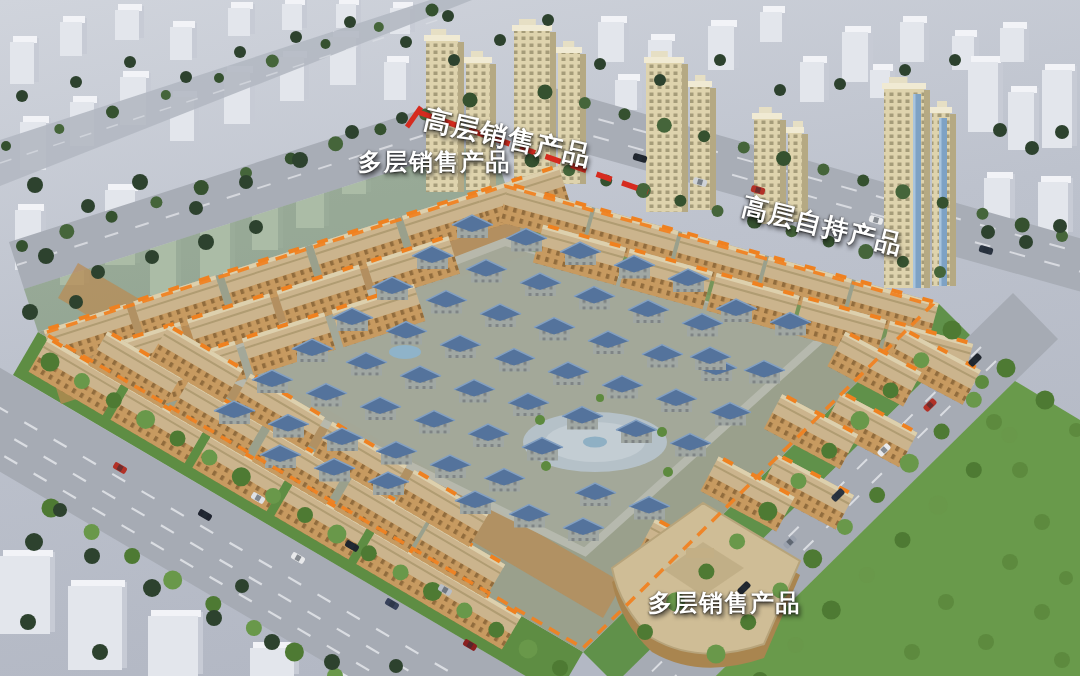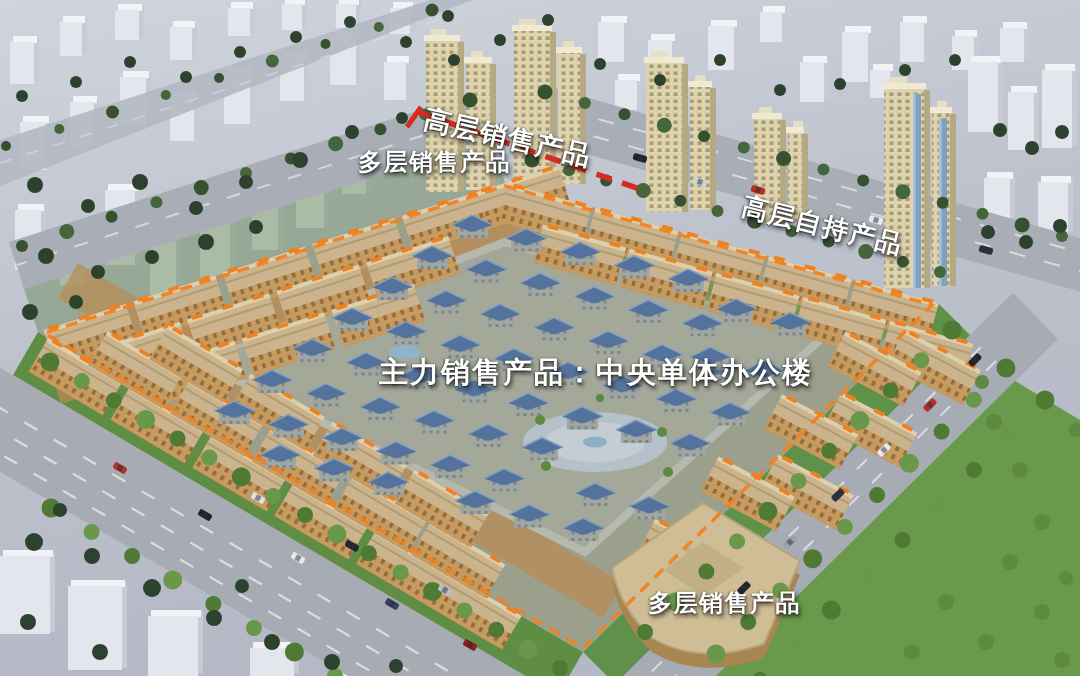--- a/index.html
+++ b/index.html
@@ -606,15 +606,14 @@
   <path d="M505,186 L932,305 L583,648 L44,333 Z" fill="none" stroke-width="3.5" stroke-dasharray="12 8" opacity="0.95" stroke="#f08222"></path>
   <g>
     <path d="M418,112 L648,192" fill="none" stroke-width="5.5" stroke-dasharray="16 11" stroke="#d62b1f"></path>
     <path d="M407,127 l14,-20" fill="none" stroke-width="5" stroke="#d62b1f"></path>
   </g>
 </svg>
 
 <div class="lbl" style="left:428px;top:104px;font-size:27px;transform:rotate(13deg);transform-origin:left top;">高层销售产品</div>
 <div class="lbl" style="left:358px;top:149px;font-size:24px;">多层销售产品</div>
 <div class="lbl" style="left:746px;top:192px;font-size:26px;transform:rotate(14deg);transform-origin:left top;">高层自持产品</div>
-<div class="lbl" style="left:379px;top:357px;font-size:29px;letter-spacing:2px;">主力销售产品：中央单体办公楼</div>
 <div class="lbl" style="left:648px;top:590px;font-size:24px;">多层销售产品</div>
 </div>
 
 </body></html>

